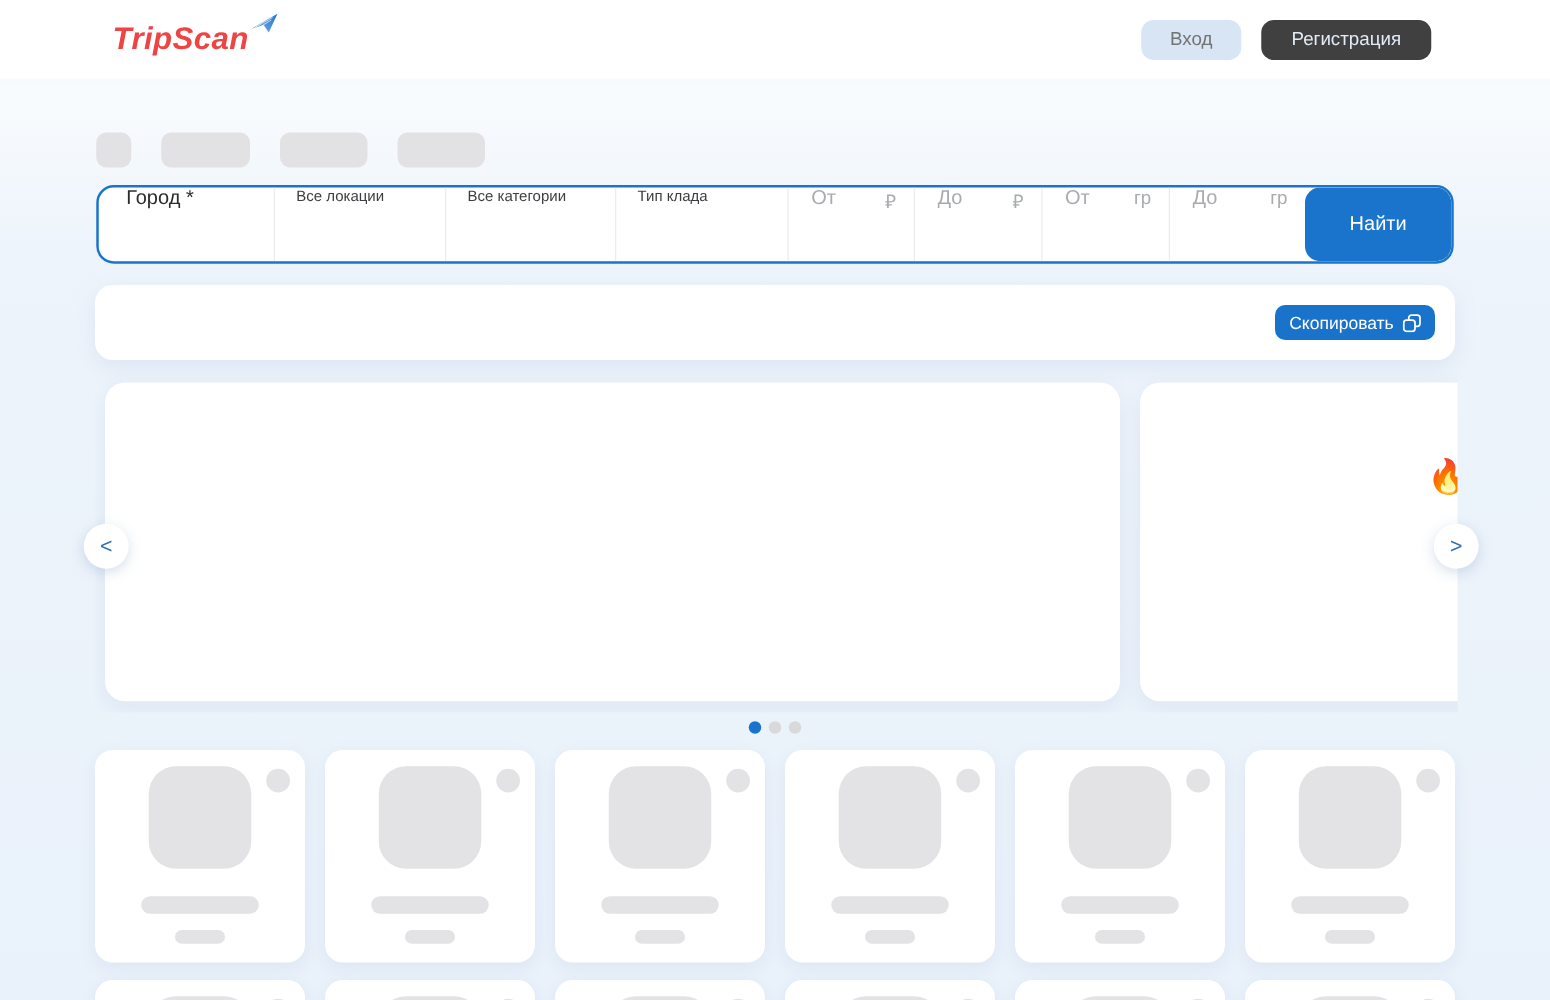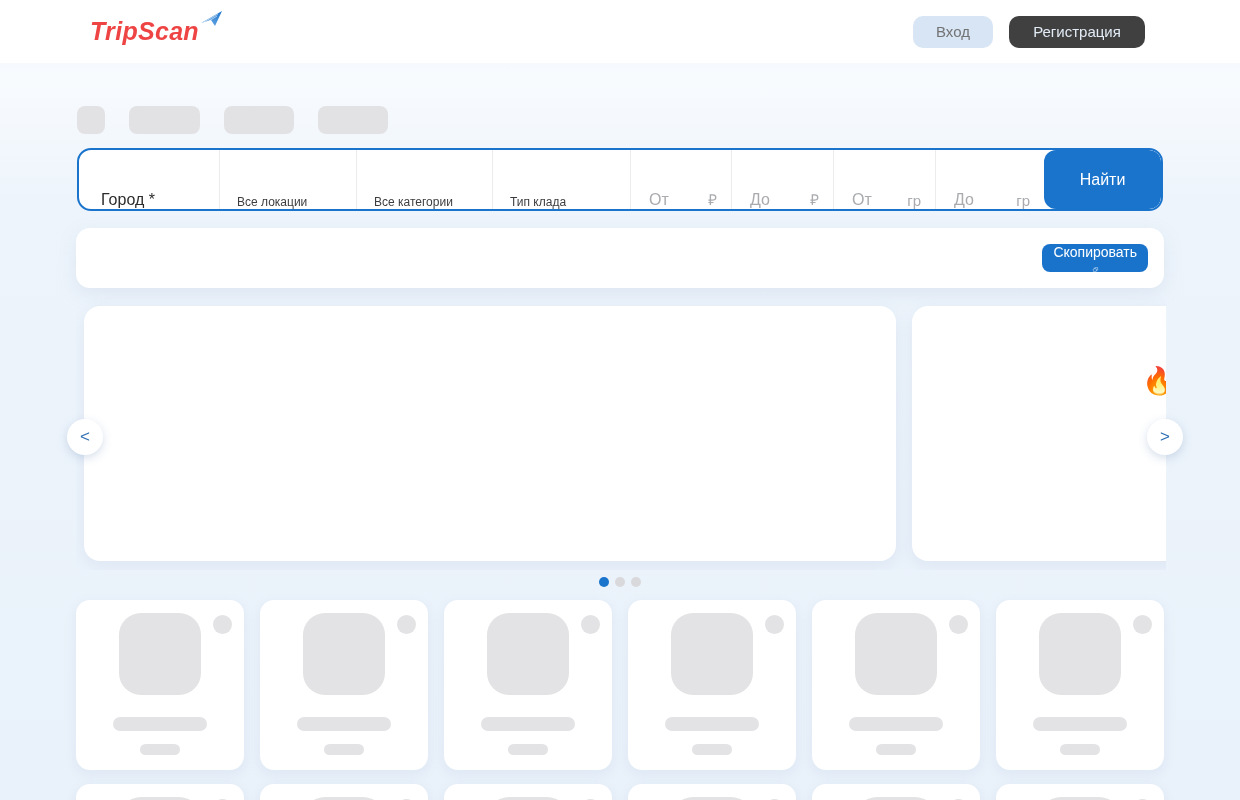--- a/index.html
+++ b/index.html
@@ -35,21 +35,21 @@
   .chip-row{position:absolute;left:77px;top:106px;display:flex;gap:24px;}
   .chip{height:28px;border-radius:8px;background:#e2e2e4;}
 
   
   .searchbar{
     position:absolute;left:77px;top:148px;width:1086px;height:63px;box-sizing:border-box;
     border:2px solid var(--primary-blue);border-radius:14px;background:#ffffff;
     display:flex;overflow:hidden;
   }
   .sfield{
-    height:100%;display:flex;align-items:flex-end;box-sizing:border-box;
+    height:100%;display:flex;align-items:flex-start;box-sizing:border-box;
     border-right:1px solid #ececec;cursor:pointer;
   }
   .f-city{width:141px;padding-left:22px;}
   .f-loc{width:137px;padding-left:17px;}
   .f-cat{width:136px;padding-left:17px;}
   .f-type{width:138px;padding-left:17px;}
   .f-price{justify-content:space-between;padding:0 14px 0 18px;cursor:text;}
   .f-p1{width:101px;}
   .f-p2{width:102px;}
   .f-p3{width:102px;}
@@ -68,21 +68,21 @@
   }
 
   
   .copy-panel{
     position:absolute;left:76px;top:228px;width:1088px;height:60px;background:#ffffff;
     border-radius:14px;box-shadow:0 6px 18px rgba(150,170,205,.18);
   }
   .btn-copy{
     position:absolute;right:16px;top:16px;height:28px;padding:0 11px;
     background:var(--copy-blue);border:none;border-radius:8px;color:#ffffff;font-size:14px;
-    display:flex;align-items:center;gap:7px;cursor:pointer;font-family:inherit;flex-direction:column;
+    display:flex;align-items:center;gap:7px;cursor:pointer;font-family:inherit;
   }
 
   
   .carousel{position:absolute;left:76px;top:298px;width:1090px;height:272px;overflow:hidden;}
   .slide{
     position:absolute;top:8px;width:812px;height:255px;background:#ffffff;
     border-radius:16px;box-shadow:0 5px 16px rgba(150,170,205,.16);
   }
   .slide1{left:8px;}
   .slide2{left:836px;}

